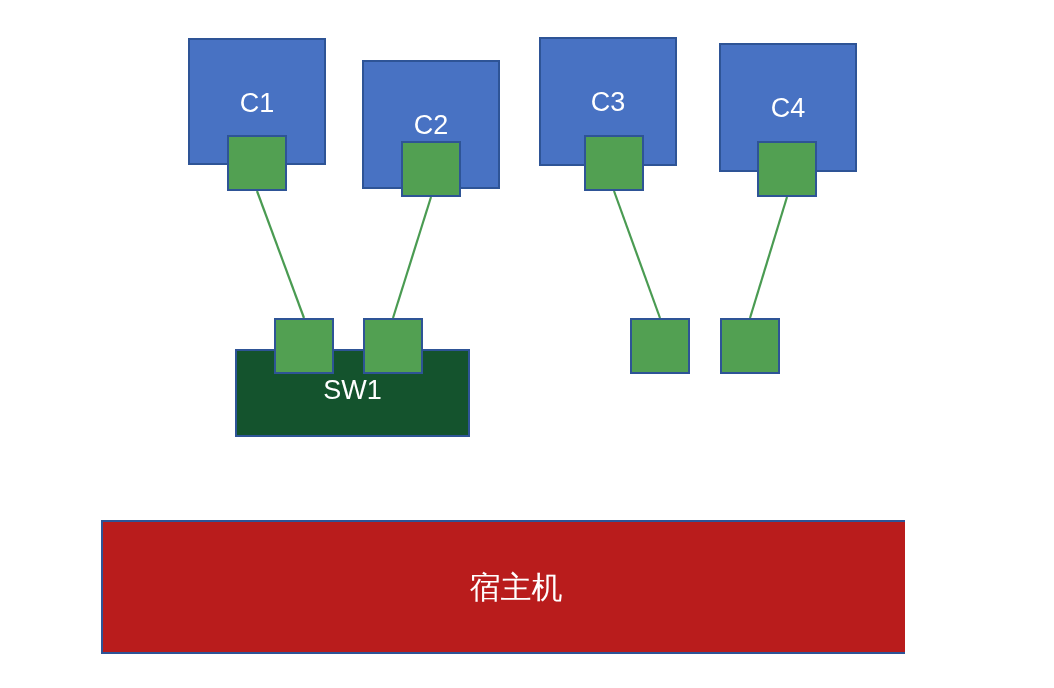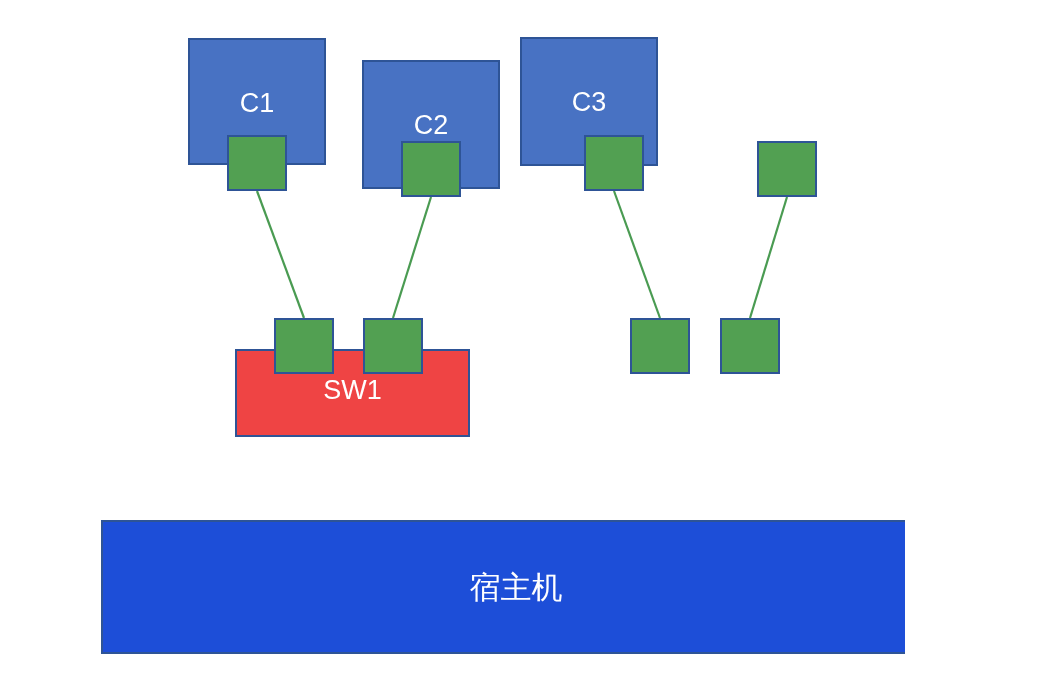--- a/index.html
+++ b/index.html
@@ -22,24 +22,24 @@
     box-sizing: border-box;
     border: 2px solid #2E5496;
     display: flex;
     align-items: flex-start;
     justify-content: center;
   }
   .container-box {
     background: #4872C3;
   }
   .switch-box {
-    background: #ef4444;
+    background: #14532d;
   }
   .host-box {
-    background: #1d4ed8;
+    background: #b91c1c;
     align-items: center;
   }
   .port {
     position: absolute;
     box-sizing: border-box;
     background: #52A052;
     border: 2px solid #2E5496;
   }
   .node-label {
     color: #FFFFFF;
@@ -93,24 +93,27 @@
   </svg>
 
   <div class="node container-box" style="left:188px; top:38px; width:138px; height:127px;">
     <span class="node-label container-label">C1</span>
   </div>
 
   <div class="node container-box" style="left:362px; top:60px; width:138px; height:129px;justify-content:center;">
     <span class="node-label container-label">C2</span>
   </div>
 
-  <div class="node container-box" style="left:520px; top:37px; width:138px; height:129px;">
+  <div class="node container-box" style="left:539px; top:37px; width:138px; height:129px;">
     <span class="node-label container-label">C3</span>
   </div>
 
+  <div class="node container-box" style="left:719px; top:43px; width:138px; height:129px;">
+    <span class="node-label container-label">C4</span>
+  </div>
 
   <div class="node switch-box" style="left:235px; top:349px; width:235px; height:88px;">
     <span class="node-label switch-label">SW1</span>
   </div>
 
 
   <div class="node host-box" style="left:101px; top:520px; width:830px; height:134px;">
     <span class="node-label host-label">宿主机</span>
   </div>
 

